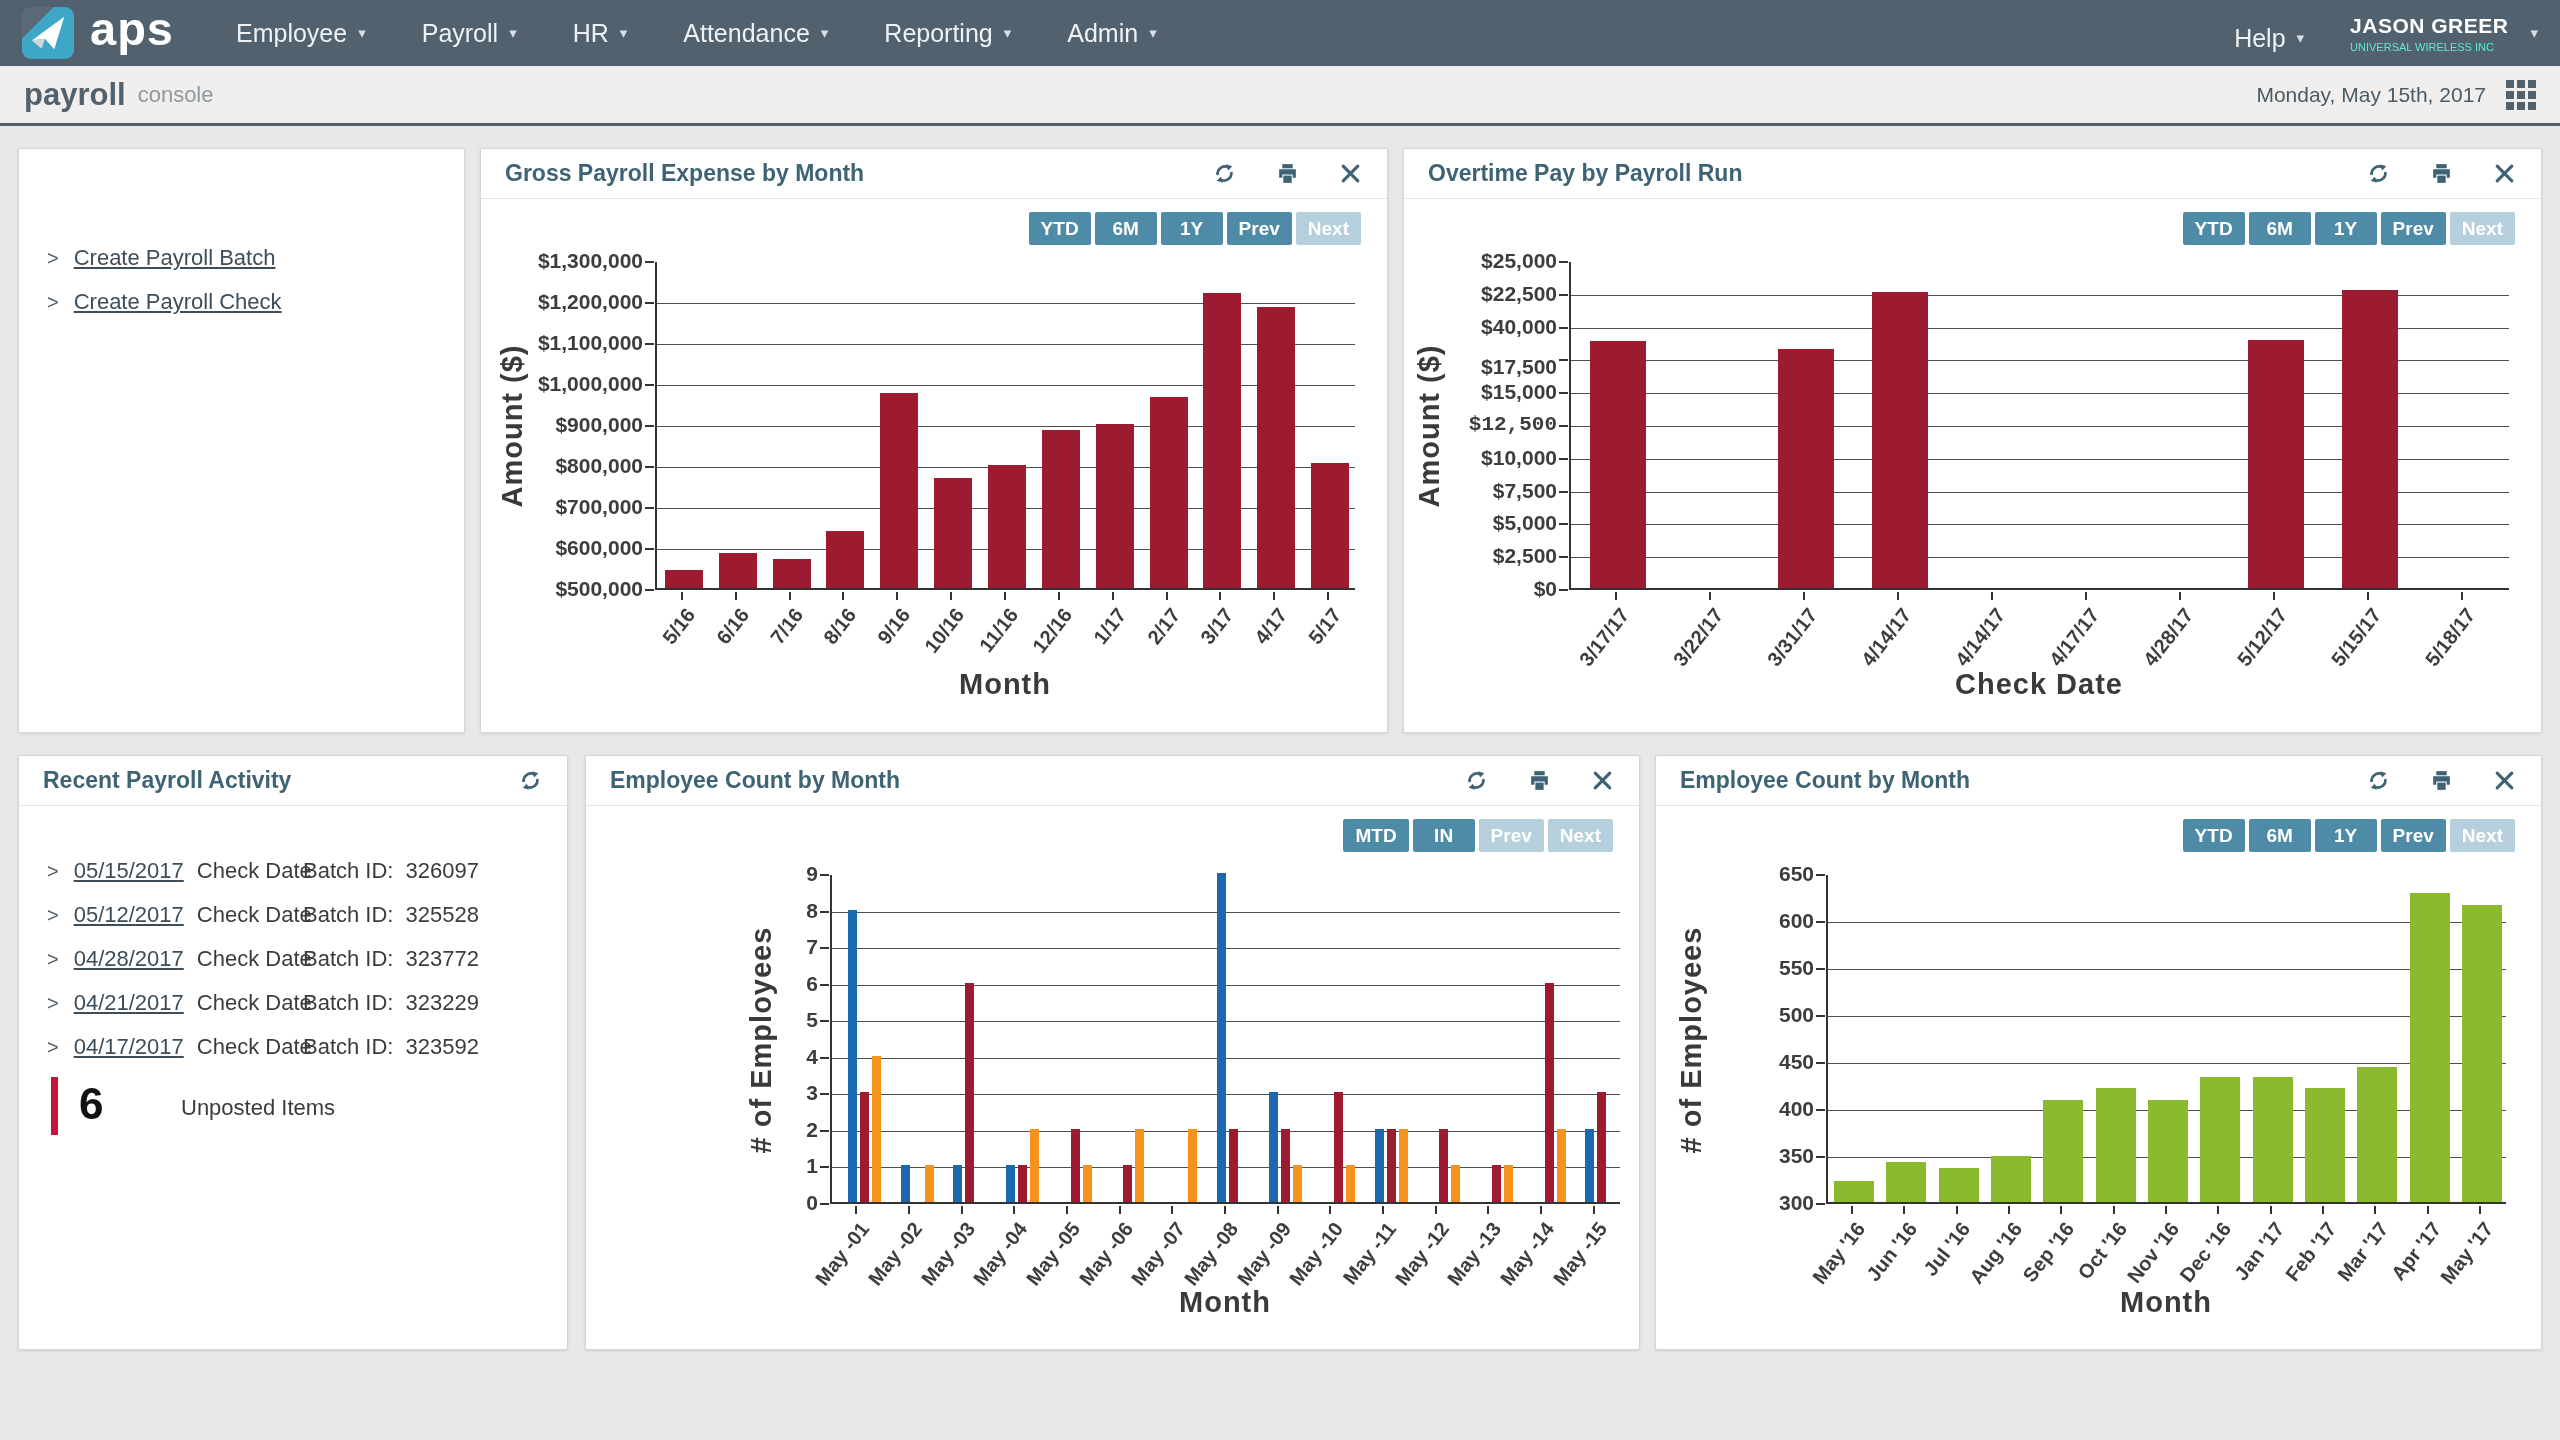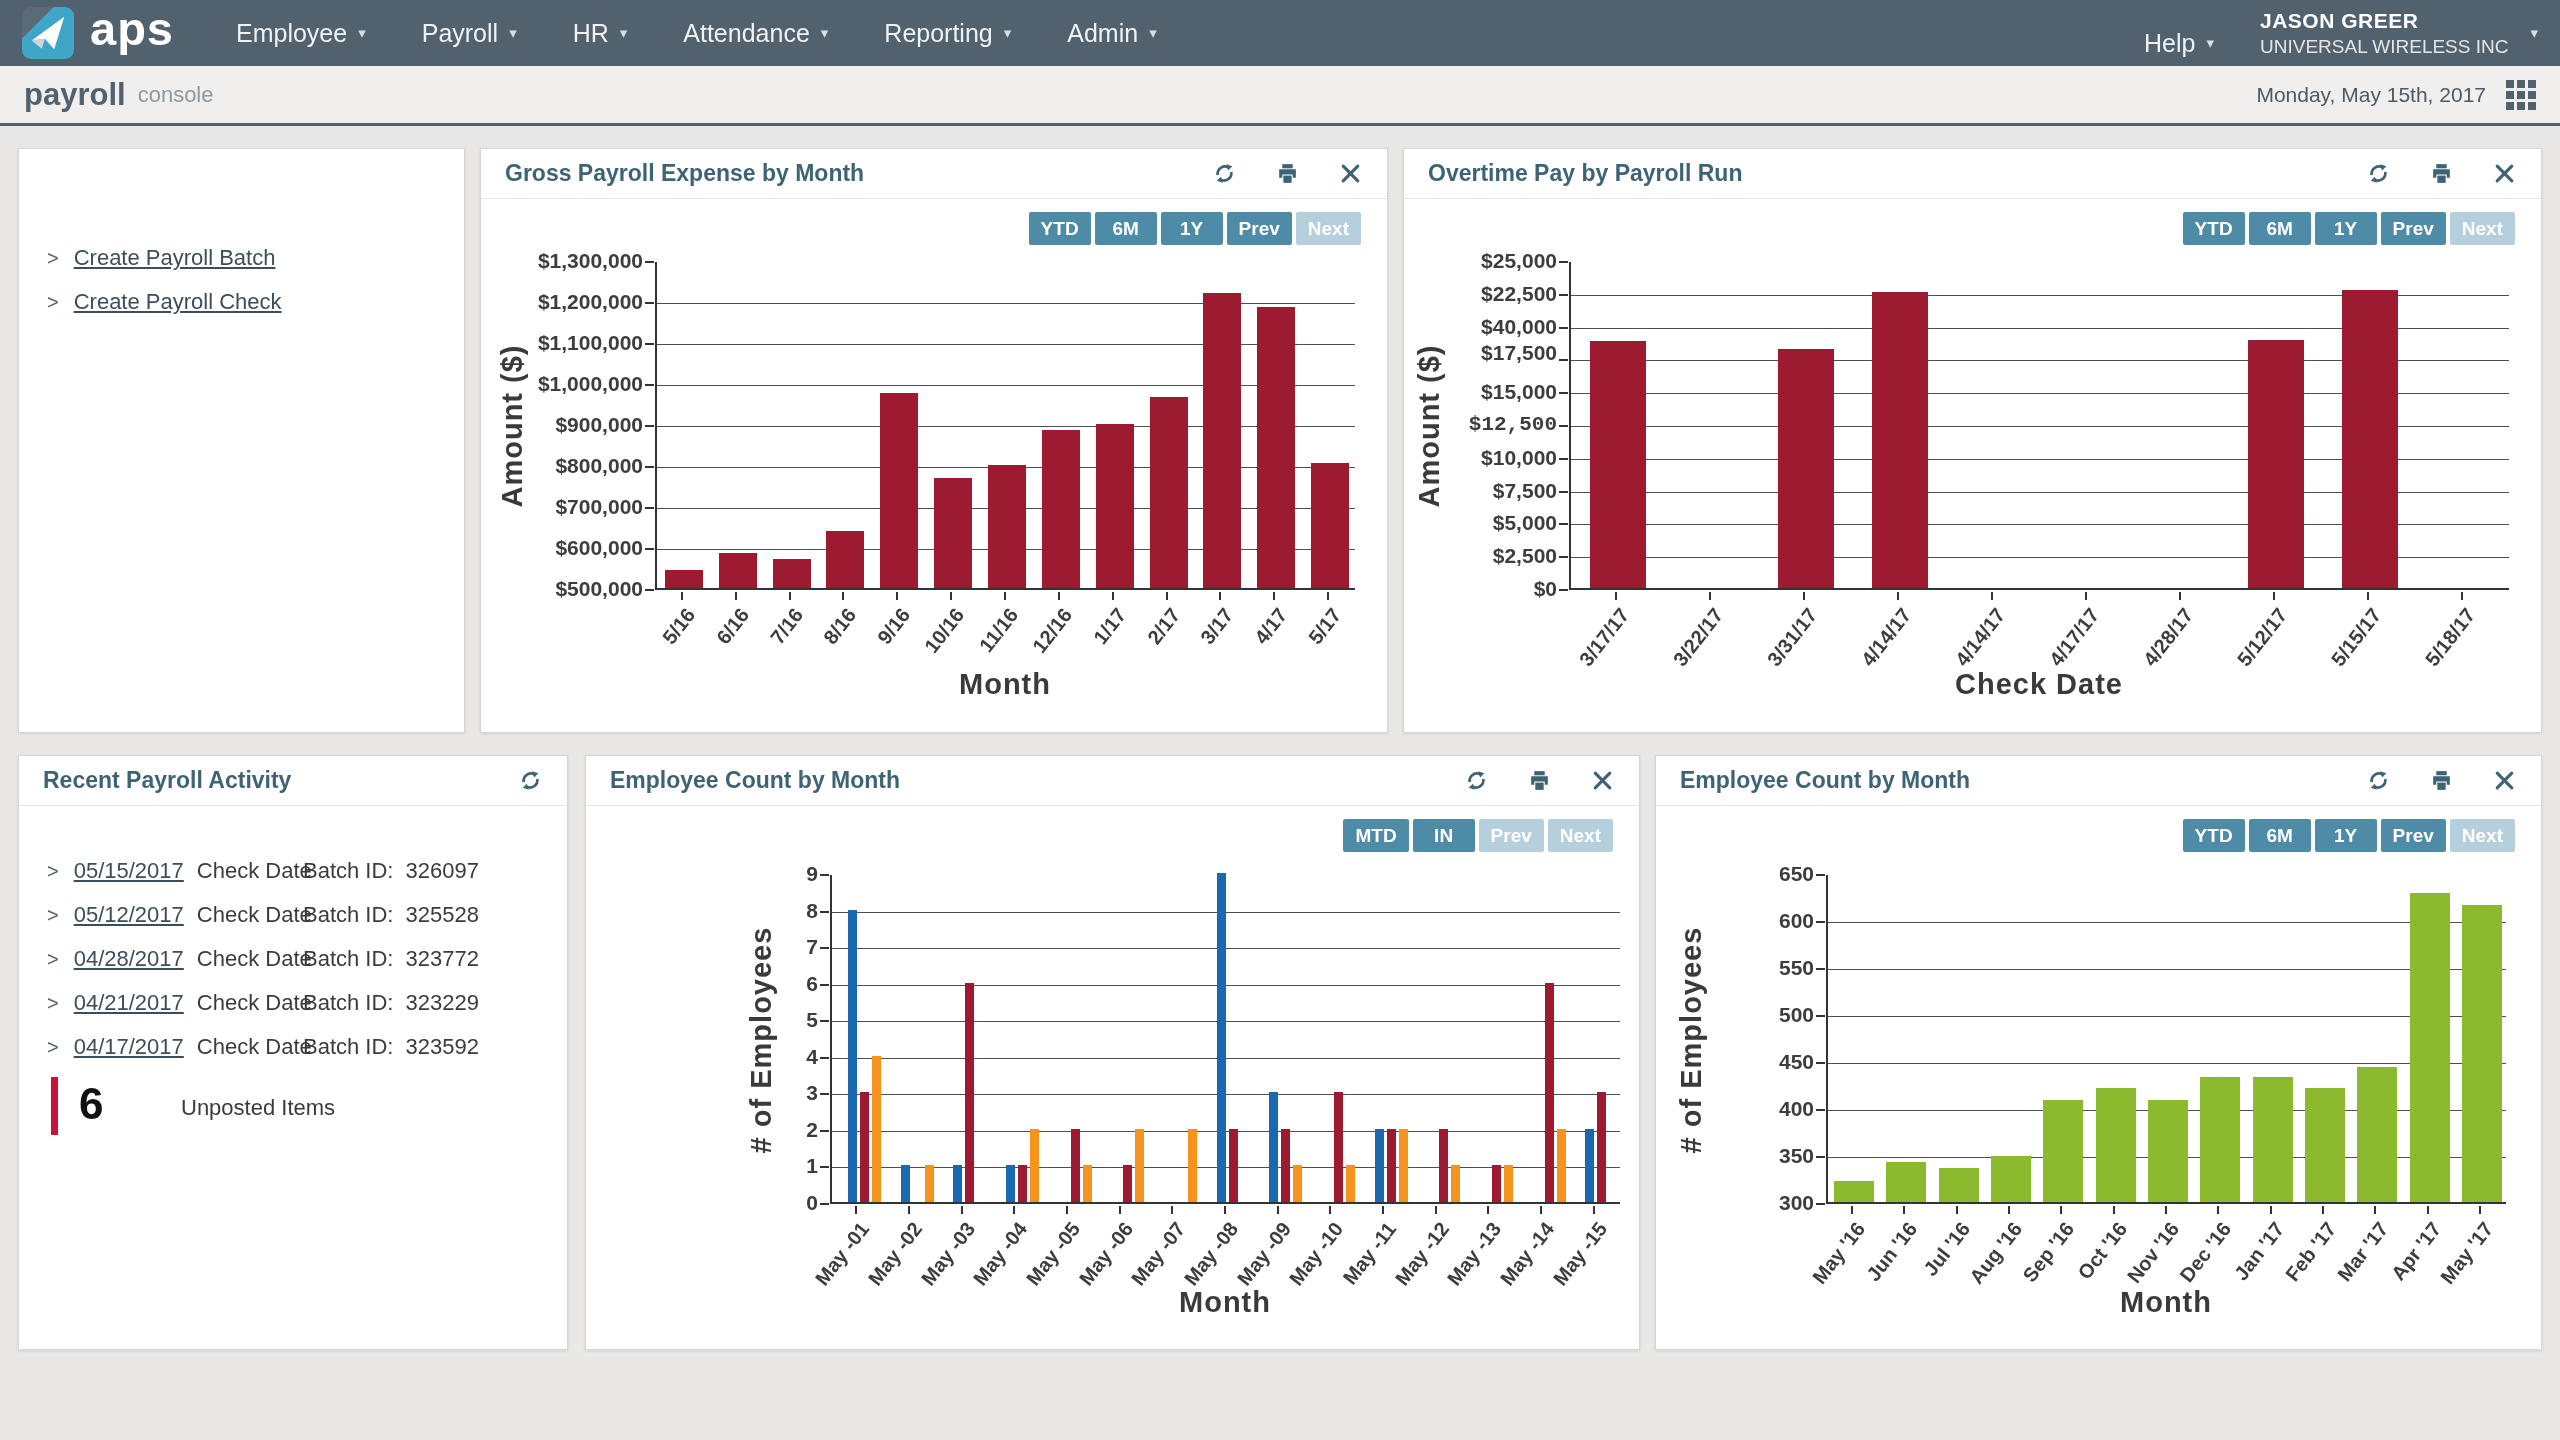--- a/index.html
+++ b/index.html
@@ -12,21 +12,21 @@
   .logo-mark { width:52px; height:52px; border-radius:9px;
     background:linear-gradient(135deg,#5a6b77 30%,#3fa6c7 30%); display:flex; align-items:center; justify-content:center; }
   .logo-mark svg { width:40px; height:40px; }
   .logo-text { color:#fff; font-size:47px; font-weight:bold; letter-spacing:1px; line-height:0.9; padding-bottom:8px; }
   .menus { display:flex; gap:56px; margin-left:62px; }
   .menu-item, .help { color:#eef2f4; font-size:25px; display:flex; align-items:center; gap:11px; cursor:pointer; white-space:nowrap; }
   .caret { font-size:15px; color:#d8dee2; }
   .nav-right { margin-left:auto; display:flex; align-items:flex-end; gap:46px; }
   .user { display:flex; align-items:center; gap:22px; cursor:pointer; color:#fff; }
   .user-name { font-size:21px; font-weight:bold; letter-spacing:.5px; }
-  .user-company { font-size:19px; color:#e5e5e5; margin-top:3px; }
+  .user-company { font-size:11px; color:#5eead4; margin-top:3px; }
 
   
   .subheader { height:60px; background:#f0efed; border-bottom:3px solid #51616e;
     display:flex; align-items:center; padding:0 24px; position:relative; }
   .app-title { font-size:31px; font-weight:bold; color:#51616e; }
   .app-subtitle { font-size:22px; color:#8e99a1; margin-left:12px; }
   .banner { position:absolute; left:50%; transform:translateX(-50%); font-size:21px; color:#41505c; white-space:nowrap; }
   .banner .b { font-weight:bold; }
   .banner .mid { margin:0 6px; }
   .subheader-right { margin-left:auto; display:flex; align-items:center; gap:20px; font-size:21px; color:#4a5a66; }
@@ -336,21 +336,21 @@
           <div class="ytick" style="left: 13px; top: 311.4px;">$5,000</div>
           <div class="ytickmark" style="left: 155px; top: 323.4px;"></div>
           <div class="ytick" style="left: 13px; top: 278.6px;">$7,500</div>
           <div class="ytickmark" style="left: 155px; top: 290.6px;"></div>
           <div class="ytick" style="left: 13px; top: 245.8px;">$10,000</div>
           <div class="ytickmark" style="left: 155px; top: 257.8px;"></div>
           <div class="ytick" style="left: 13px; top: 213px; font-family: Liberation Mono, monospace;">$12,500</div>
           <div class="ytickmark" style="left: 155px; top: 225px;"></div>
           <div class="ytick" style="left: 13px; top: 180.2px;">$15,000</div>
           <div class="ytickmark" style="left: 155px; top: 192.2px;"></div>
-          <div class="ytick" style="left: 13px; top: 141px;">$17,500</div>
+          <div class="ytick" style="left: 13px; top: 155px;">$17,500</div>
           <div class="ytickmark" style="left: 155px; top: 159.4px;"></div>
           <div class="ytick" style="left: 13px; top: 114.6px;">$40,000</div>
           <div class="ytickmark" style="left: 155px; top: 126.6px;"></div>
           <div class="ytick" style="left: 13px; top: 81.8px;">$22,500</div>
           <div class="ytickmark" style="left: 155px; top: 93.8px;"></div>
           <div class="ytick" style="left: 13px; top: 49px;">$25,000</div>
           <div class="ytickmark" style="left: 155px; top: 61px;"></div>
           <div class="xtickmark" style="left: 211px; top: 392px;"></div>
           <div class="xlab" style="left: 52px; top: 404px;">3/17/17</div>
           <div class="xtickmark" style="left: 305px; top: 392px;"></div>

